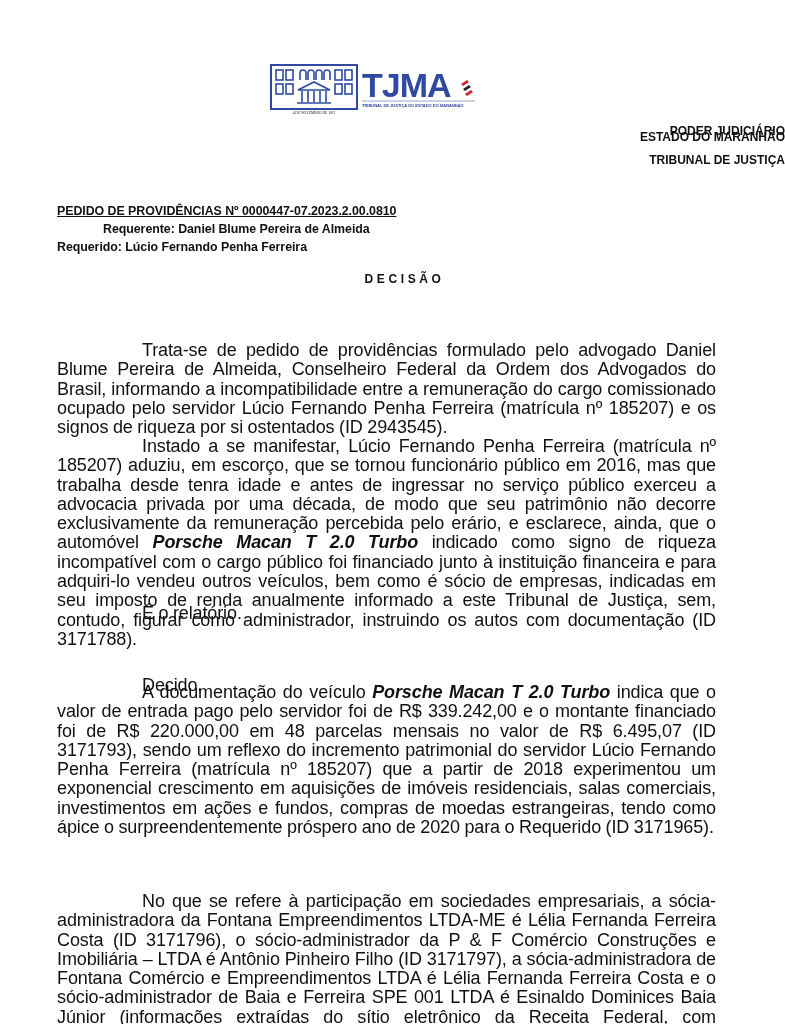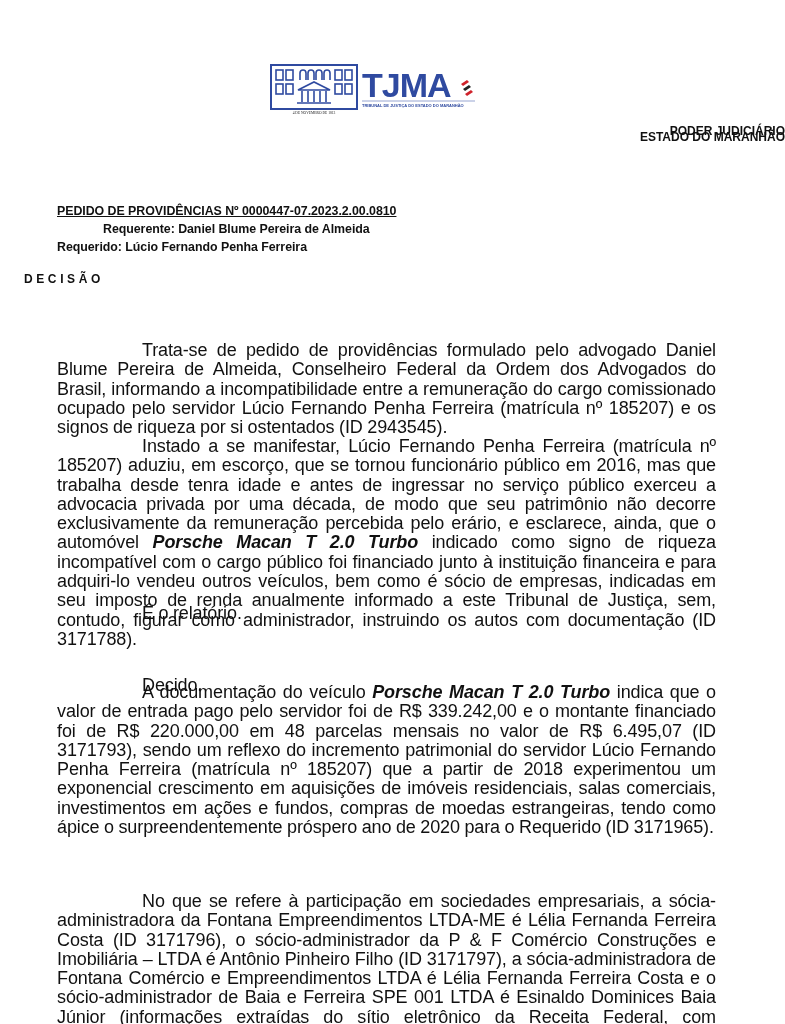--- a/index.html
+++ b/index.html
@@ -50,20 +50,21 @@
       letter-spacing: -0.05px;
     }
     .m1 { top: 202px; text-decoration: underline; }
     .m2 { top: 220px; padding-left: 46px; }
     .m3 { top: 238px; }
     .title {
       position: absolute;
       top: 272px;
       left: 0;
       width: 785px;
+      text-align: center;
       padding-left: 24px;
       box-sizing: border-box;
       font-weight: bold;
       font-size: 12px;
       letter-spacing: 3.6px;
     }
     .para {
       position: absolute;
       left: 57px;
       width: 659px;
@@ -125,20 +126,21 @@
         <path d="M193 25 l6 -4 l2 2 l-6 4z" fill="#222"></path>
         <path d="M195 30 l6 -4 l2 2 l-6 4z" fill="#d0222a"></path>
       </g>
       <line x1="92" y1="37" x2="205" y2="37" stroke="#2f4aa0" stroke-width="0.5"></line>
       <text x="92" y="43" font-family="'Liberation Sans', sans-serif" font-weight="bold" font-size="4" fill="#2f4aa0">TRIBUNAL DE JUSTIÇA DO ESTADO DO MARANHÃO</text>
     </svg>
   </div>
 
   <div class="header-lines hl1">PODER JUDICIÁRIO</div>
   <div class="header-lines hl2">ESTADO DO MARANHÃO</div>
+  <div class="header-lines hl3">TRIBUNAL DE JUSTIÇA</div>
 
   <div class="meta m1">PEDIDO DE PROVIDÊNCIAS Nº 0000447-07.2023.2.00.0810</div>
   <div class="meta m2">Requerente: Daniel Blume Pereira de Almeida</div>
   <div class="meta m3">Requerido: Lúcio Fernando Penha Ferreira</div>
 
   <div class="title">DECISÃO</div>
 
   <p class="para p1">Trata-se de pedido de providências formulado pelo advogado Daniel Blume Pereira de Almeida, Conselheiro Federal da Ordem dos Advogados do Brasil, informando a incompatibilidade entre a remuneração do cargo comissionado ocupado pelo servidor Lúcio Fernando Penha Ferreira (matrícula nº 185207) e os signos de riqueza por si ostentados (ID 2943545).</p>
 
   <p class="para p2"><span>Instado a se manifestar, Lúcio Fernando Penha Ferreira (matrícula nº 185207) aduziu, em escorço, que se tornou funcionário público em 2016, mas que trabalha desde tenra idade e antes de ingressar no serviço público exerceu a advocacia privada por uma década, de modo que seu patrimônio não decorre exclusivamente da remuneração percebida pelo erário, e esclarece, ainda, que o automóvel </span><em>Porsche Macan T 2.0 Turbo</em><span> indicado como signo de riqueza incompatível com o cargo público foi financiado junto à instituição financeira e para adquiri-lo vendeu outros veículos, bem como é sócio de empresas, indicadas em seu imposto de renda anualmente informado a este Tribunal de Justiça, sem, contudo, figurar como administrador, instruindo os autos com documentação (ID 3171788).</span></p>

